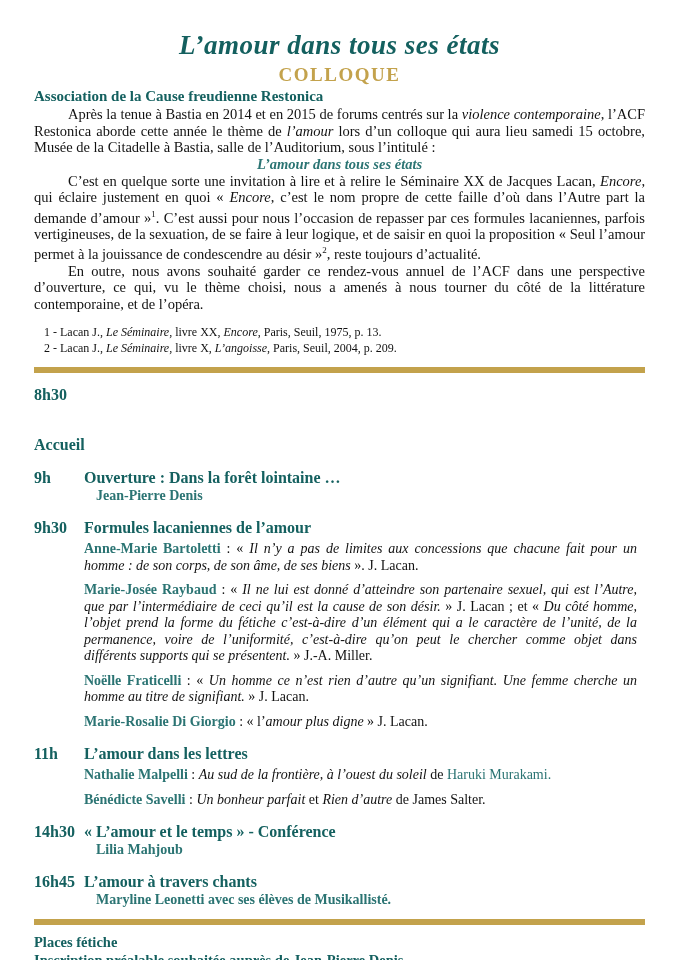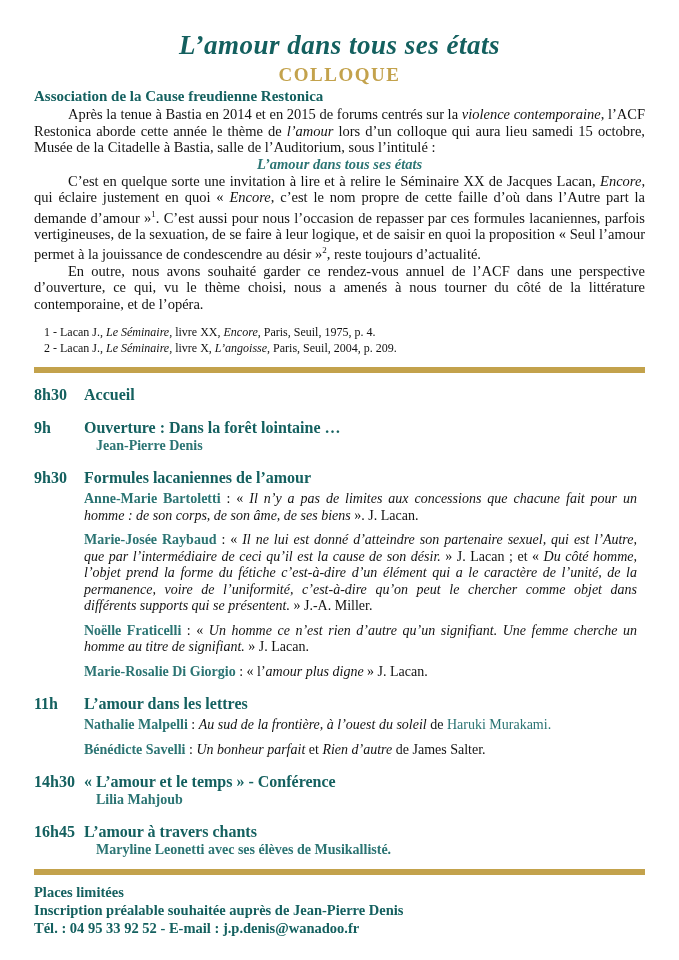--- a/index.html
+++ b/index.html
@@ -19,21 +19,21 @@
   .seg.teal{color:var(--teal-name);}
   sup.seg{font-size:9px;}
   
   .footnotes{margin-top:13px;}
   .fn{margin:0 0 1px 0;font-size:12px;line-height:15px;padding-left:10px;}
   
   .gold-bar{height:6px;background:var(--gold);margin:11px 0 0 0;}
   
   .program{margin-top:12px;}
   .prow{display:flex;margin-top:14px;}
-  .prow:first-child{margin-top:2px;}
+  .prow:first-child{margin-top:2px;flex-direction:column;}
   .ptime{flex:0 0 50px;font-size:16px;font-weight:bold;color:var(--teal-dark);line-height:19px;}
   .pbody{flex:1;}
   .ptitle{font-size:16px;font-weight:bold;color:var(--teal-dark);line-height:19px;}
   .psub{font-size:14px;font-weight:bold;color:var(--teal-name);line-height:16px;margin-top:1px;margin-left:12px;}
   .pitem{margin:8px 8px 0 0;font-size:14px;line-height:16.5px;text-align:justify;}
   .pitem:first-of-type{margin-top:4px;}
   
   .footer{margin-top:8px;}
   .footer p{margin:0;font-size:14.5px;line-height:18px;font-weight:bold;color:var(--teal-dark);}
 </style>
@@ -45,21 +45,21 @@
   <h1 class="title">L’amour dans tous ses états</h1>
   <h2 class="subtitle">COLLOQUE</h2>
   <h3 class="association">Association de la Cause freudienne Restonica</h3>
 
   <p class="bodytext first indent"><span class="seg">Après la tenue à Bastia en 2014 et en 2015 de forums centrés sur la </span><span class="seg it">violence contemporaine</span><span class="seg">, l’ACF Restonica aborde cette année le thème de </span><span class="seg it">l’amour</span><span class="seg"> lors d’un colloque qui aura lieu samedi 15 octobre, Musée de la Citadelle à Bastia, salle de l’Auditorium, sous l’intitulé :</span></p>
   <p class="center-teal">L’amour dans tous ses états</p>
   <p class="bodytext indent"><span class="seg">C’est en quelque sorte une invitation à lire et à relire le Séminaire XX de Jacques Lacan, </span><span class="seg it">Encore</span><span class="seg">, qui éclaire justement en quoi « </span><span class="seg it">Encore</span><span class="seg">, c’est le nom propre de cette faille d’où dans l’Autre part la demande d’amour »</span><sup class="seg">1</sup><span class="seg">. C’est aussi pour nous l’occasion de repasser par ces formules lacaniennes, parfois vertigineuses, de la sexuation, de se faire à leur logique, et de saisir en quoi la proposition « Seul l’amour permet à la jouissance de condescendre au désir »</span><sup class="seg">2</sup><span class="seg">, reste toujours d’actualité.</span></p>
   <p class="bodytext indent"><span class="seg">En outre, nous avons souhaité garder ce rendez-vous annuel de l’ACF dans une perspective d’ouverture, ce qui, vu le thème choisi, nous a amenés à nous tourner du côté de la  littérature contemporaine, et de l’opéra.</span></p>
 
   <div class="footnotes">
-      <p class="fn"><span class="seg">1 - Lacan J., </span><span class="seg it">Le Séminaire</span><span class="seg">, livre XX, </span><span class="seg it">Encore</span><span class="seg">, Paris, Seuil, 1975, p. 4.</span></p>
+      <p class="fn"><span class="seg">1 - Lacan J., </span><span class="seg it">Le Séminaire</span><span class="seg">, livre XX, </span><span class="seg it">Encore</span><span class="seg">, Paris, Seuil, 1975, p. 13.</span></p>
       <p class="fn"><span class="seg">2 - Lacan J., </span><span class="seg it">Le Séminaire</span><span class="seg">, livre X, </span><span class="seg it">L’angoisse</span><span class="seg">, Paris, Seuil, 2004, p. 209.</span></p>
     </div>
 
   <div class="gold-bar"></div>
 
   <div class="program">
       <div class="prow">
         <div class="ptime">8h30</div>
         <div class="pbody">
           <div class="ptitle">Accueil</div>
@@ -102,18 +102,18 @@
         <div class="pbody">
           <div class="ptitle">L’amour à travers chants</div>
           <div class="psub">Maryline Leonetti avec ses élèves de Musikallisté.</div>
         </div>
       </div>
     </div>
 
   <div class="gold-bar"></div>
 
   <div class="footer">
-    <p>Places limitées</p>
+    <p>Places fétiche</p>
     <p>Inscription préalable souhaitée auprès de Jean-Pierre Denis</p>
     <p>Tél. : 04 95 33 92 52  -  E-mail : j.p.denis@wanadoo.fr</p>
   </div>
 
 </div>
 
 </body></html>

